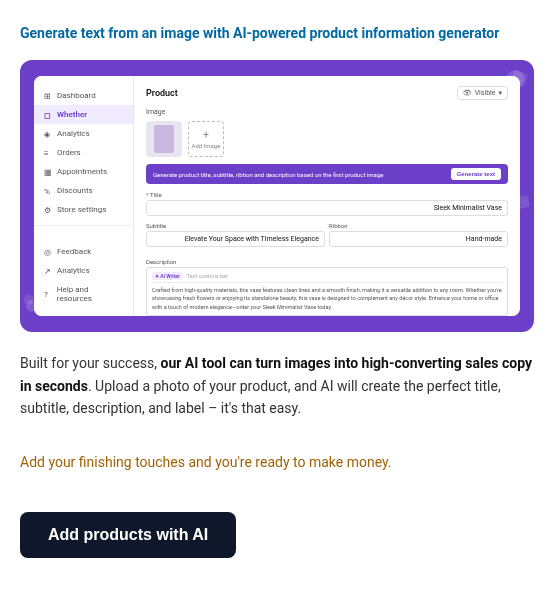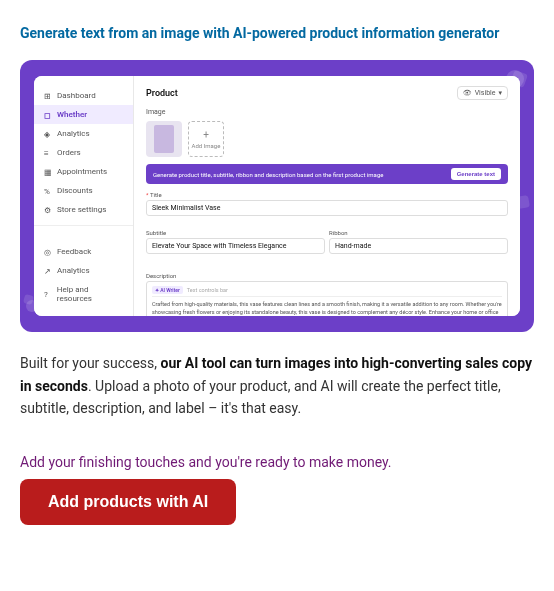--- a/index.html
+++ b/index.html
@@ -208,21 +208,22 @@
     }
 
     .field-input {
       width: 100%;
       background: #fff;
       border: 1px solid #ddd;
       border-radius: 3px;
       padding: 3px 5px;
       font-size: 7px;
       color: #111;
-      margin-bottom: 13px;
+      margin-bottom: 6px;
+      text-align: right;
     }
 
     .two-col {
       display: flex;
       gap: 4px;
       margin-bottom: 5px;
     }
 
     .two-col > div {
       flex: 1;
@@ -274,28 +275,28 @@
       margin-bottom: 32px;
     }
 
     .body-text strong {
       font-weight: 700;
       color: #111;
     }
 
     .body-text-secondary {
       font-size: 14px;
-      color: #701a75;
+      color: #a16207;
       line-height: 1.6;
-      margin-bottom: 5px;
+      margin-bottom: 38px;
     }
 
     
     .cta-button {
-      background: #b91c1c;
+      background: #0f172a;
       color: #fff;
       border: none;
       border-radius: 8px;
       padding: 14px 28px;
       font-size: 16px;
       font-weight: 700;
       cursor: pointer;
       display: inline-block;
     }
 

